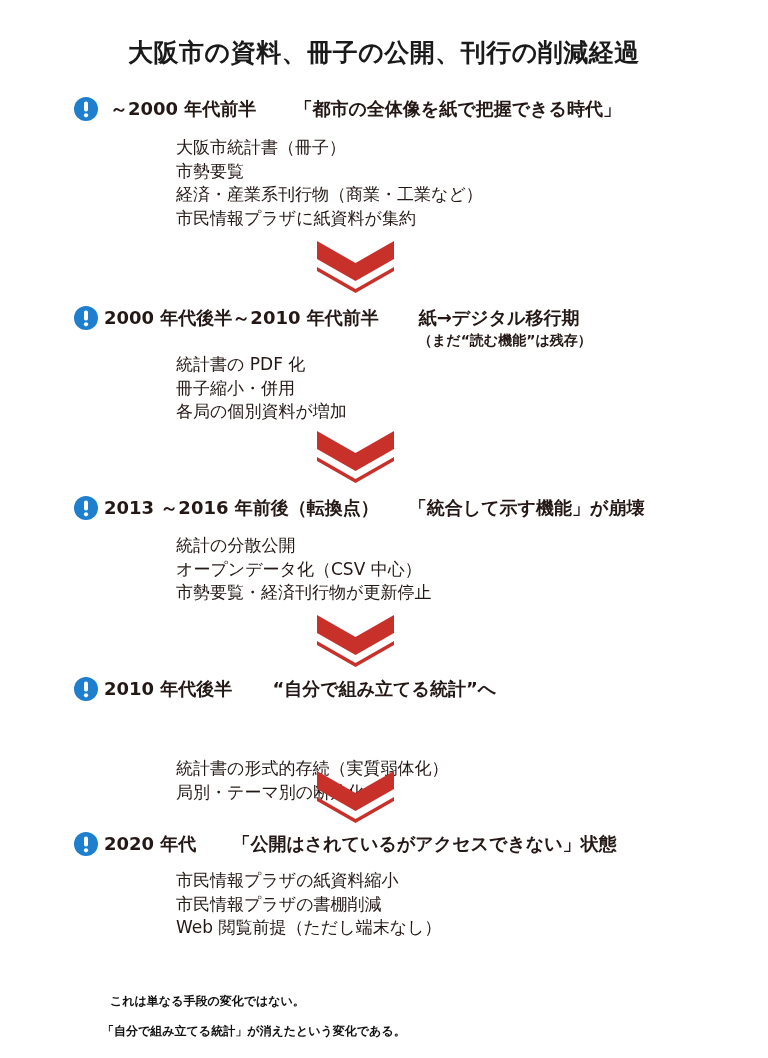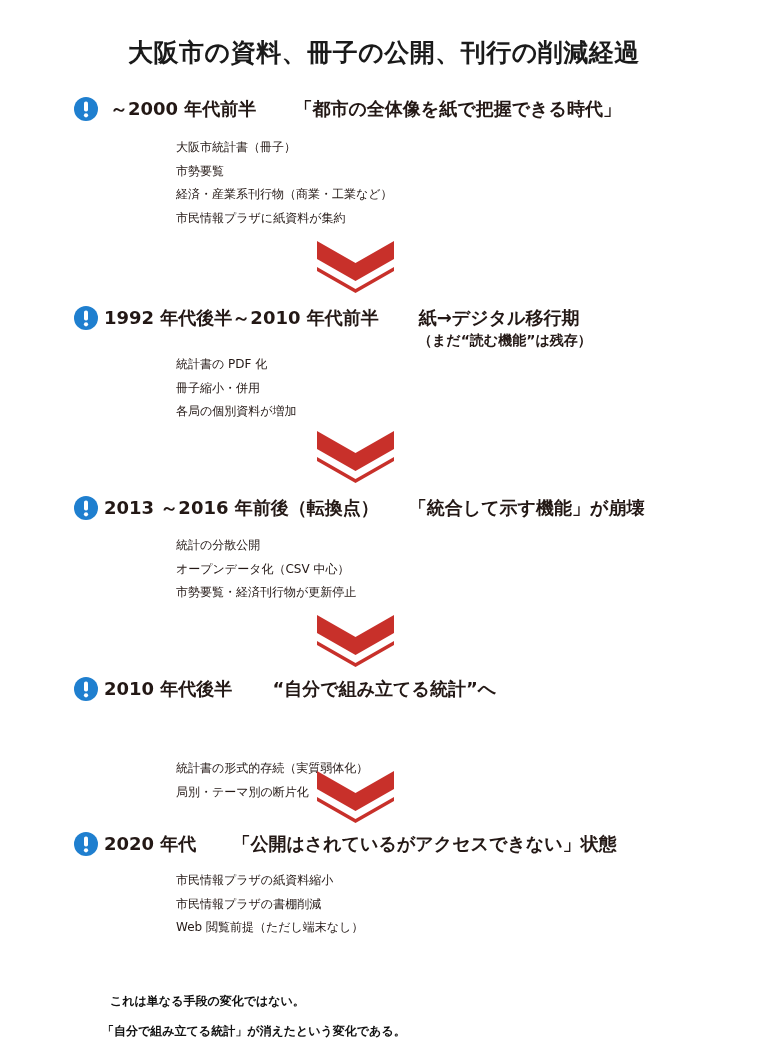--- a/index.html
+++ b/index.html
@@ -4,21 +4,21 @@
   <style>
     * { box-sizing: border-box; margin: 0; padding: 0; }
     html, body { width: 768px; height: 1058px; background: #ffffff; overflow: hidden; }
     body { position: relative; font-family: "DejaVu Sans", "Liberation Sans", sans-serif; color: #231815; }
     .abs { position: absolute; white-space: nowrap; }
     .title { left: 0; width: 768px; top: 36px; text-align: center; font-size: 25px; font-weight: bold; color: #1a1a1a; letter-spacing: 0.5px; }
     .stage-head { font-size: 18px; font-weight: bold; color: #231815; display: flex; align-items: center; }
     .icon { width: 24px; height: 24px; border-radius: 50%; background: #1f7fcf; display: inline-flex; align-items: center; justify-content: center; margin-right: 6px; flex: 0 0 auto; }
     .icon svg { display: block; }
     .sub-note { font-size: 14px; font-weight: bold; color: #231815; }
-    .items { font-size: 12px; line-height: 23.5px; color: #231815; }
+    .items { font-size: 17px; line-height: 23.5px; color: #231815; }
     .items div { white-space: nowrap; }
     .chev { position: absolute; left: 317px; width: 77px; height: 52px; }
     .conclusion { font-size: 12px; font-weight: bold; line-height: 30px; color: #111; }
   </style>
 </head>
 <body>
 
 <div class="abs title">大阪市の資料、冊子の公開、刊行の削減経過</div>
 
 <div class="abs stage-head" style="left:74px; top:97px;">
@@ -43,21 +43,21 @@
   <polygon points="0,26 38.5,48 77,26 77,30 38.5,52 0,30" fill="#c8302a"></polygon>
 </svg>
 
 <div class="abs stage-head" style="left:74px; top:306px;">
   <span class="icon">
     <svg width="24" height="24" viewBox="0 0 24 24">
         <rect x="10" y="4.5" width="4" height="10" rx="1.8" fill="#fff"></rect>
         <circle cx="12" cy="18.3" r="2.1" fill="#fff"></circle>
       </svg>
   </span>
-  <span>1992 年代後半～2010 年代前半</span>
+  <span>2000 年代後半～2010 年代前半</span>
   <span style="margin-left:40px;">紙→デジタル移行期</span>
 </div>
 <div class="abs sub-note" style="left:418px; top:332px;">（まだ“読む機能”は残存）</div>
 <div class="abs items" style="left:176px; top:353px;">
   <div>統計書の PDF 化</div>
   <div>冊子縮小・併用</div>
   <div>各局の個別資料が増加</div>
 </div>
 
 <svg class="chev" style="top:431px;" viewBox="0 0 77 52">

